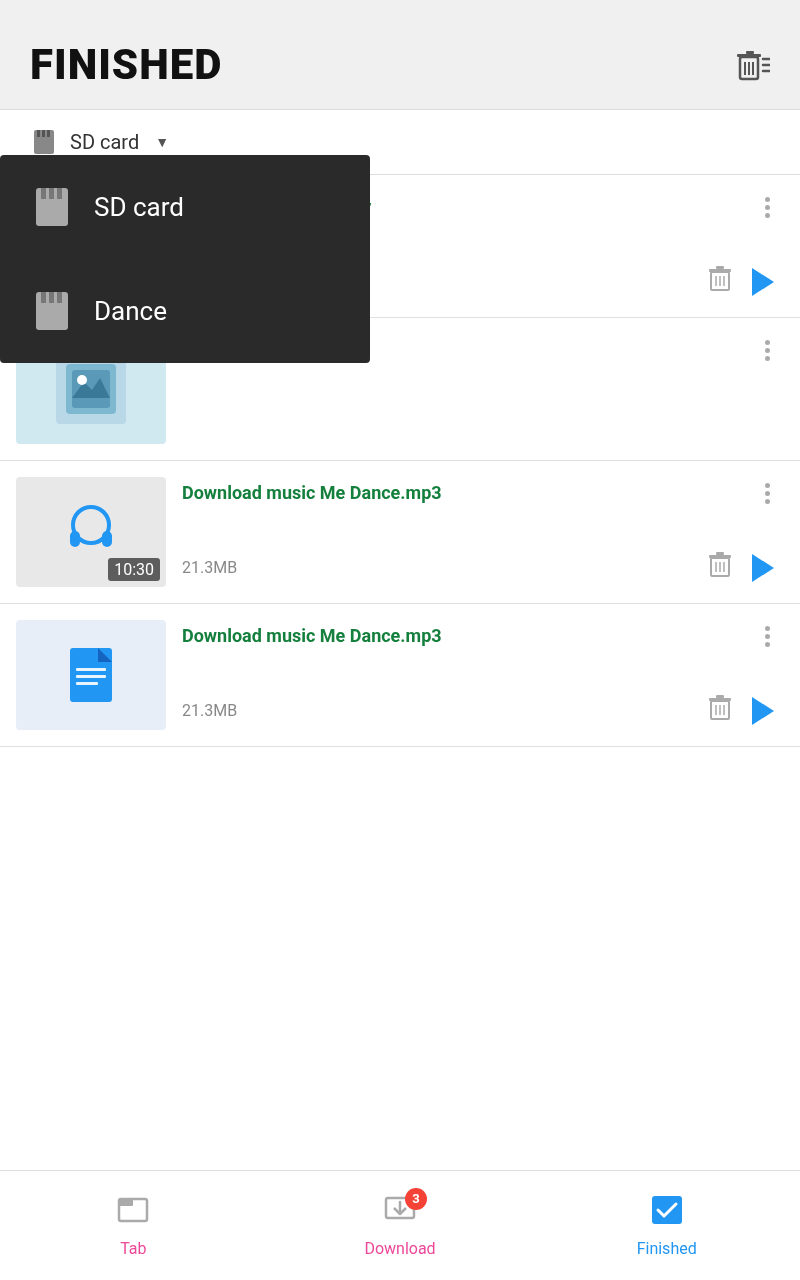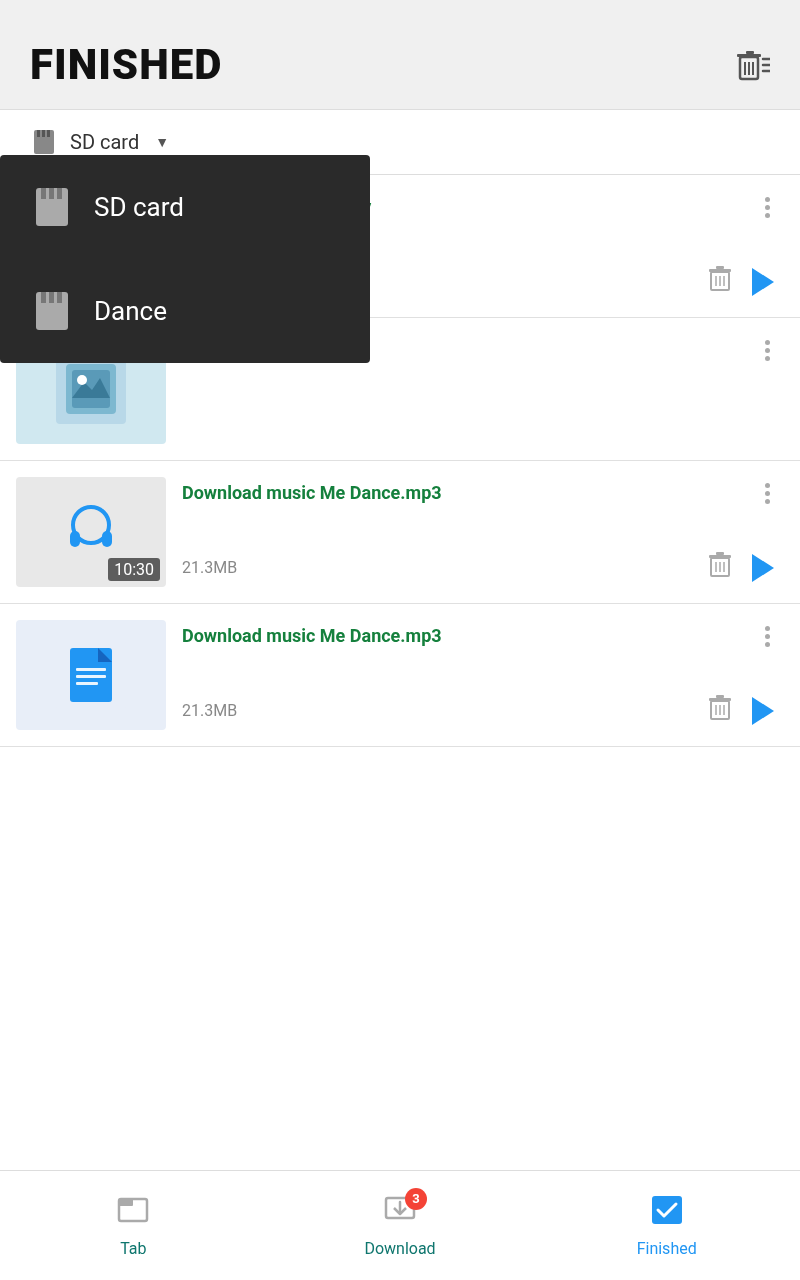--- a/index.html
+++ b/index.html
@@ -223,21 +223,21 @@
       gap: 6px;
       cursor: pointer;
       flex: 1;
     }
     .nav-icon {
       font-size: 28px;
       position: relative;
     }
     .nav-label {
       font-size: 16px;
-      color: #0f766e;
+      color: #ec4899;
     }
     .nav-label-active {
       color: #2196F3;
     }
     .badge {
       position: absolute;
       top: -6px;
       right: -10px;
       background: #f44336;
       color: #fff;

